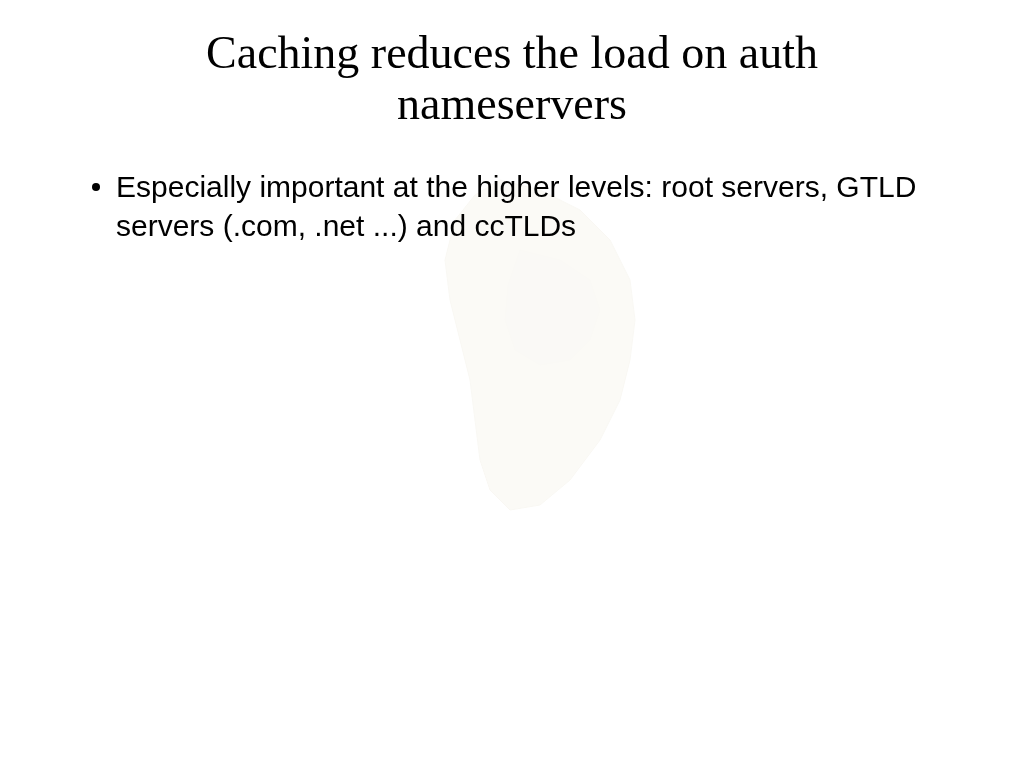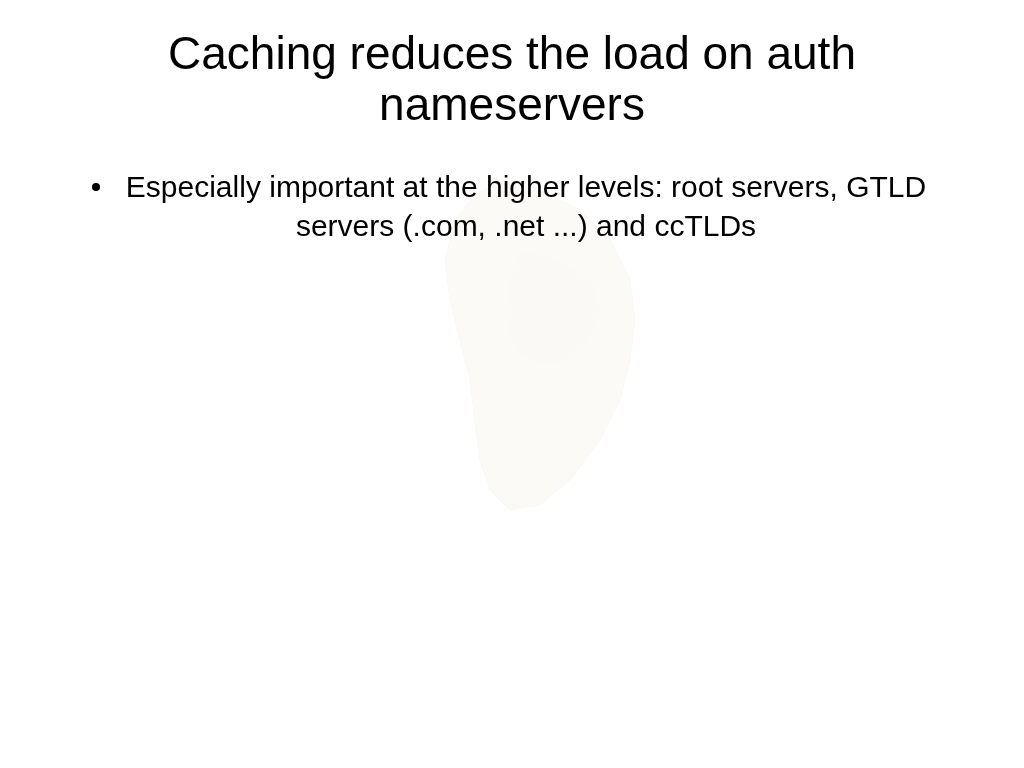--- a/index.html
+++ b/index.html
@@ -29,33 +29,32 @@
       padding: 28px 88px 40px 88px;
       z-index: 1;
     }
     .title {
       font-size: 46px;
       font-weight: 400;
       color: #000;
       text-align: center;
       line-height: 1.1;
       margin-bottom: 38px;
-      font-family: Liberation Sans, sans-serif;
+      font-family: Liberation Serif, serif;
     }
     .bullets {
       list-style: none;
     }
     .bullets li {
       position: relative;
       font-size: 30px;
       color: #000;
       line-height: 1.3;
       margin-bottom: 26px;
       padding-left: 28px;
-      text-align: center;
     }
     .bullets li::before {
       content: "";
       position: absolute;
       left: 4px;
       top: 16px;
       width: 8px;
       height: 8px;
       background: #000;
       border-radius: 50%;

